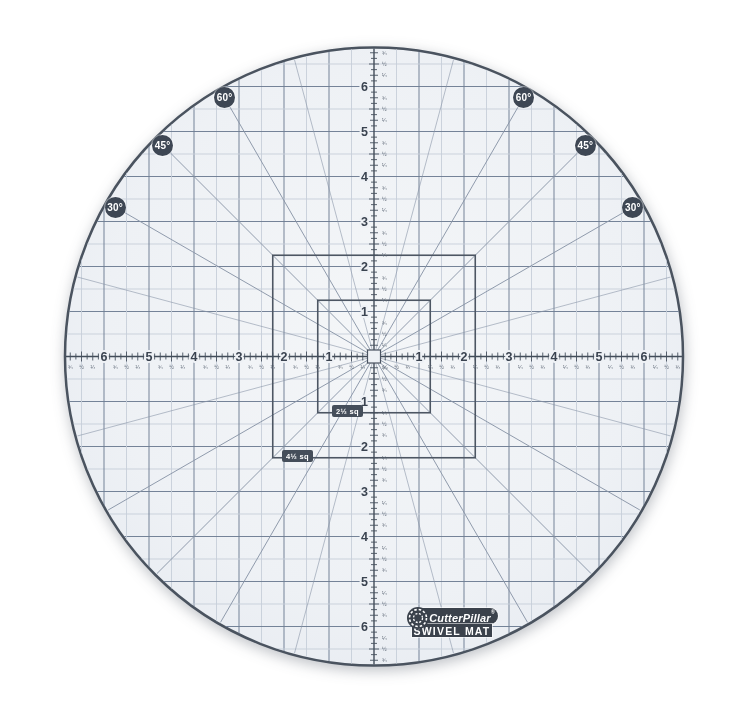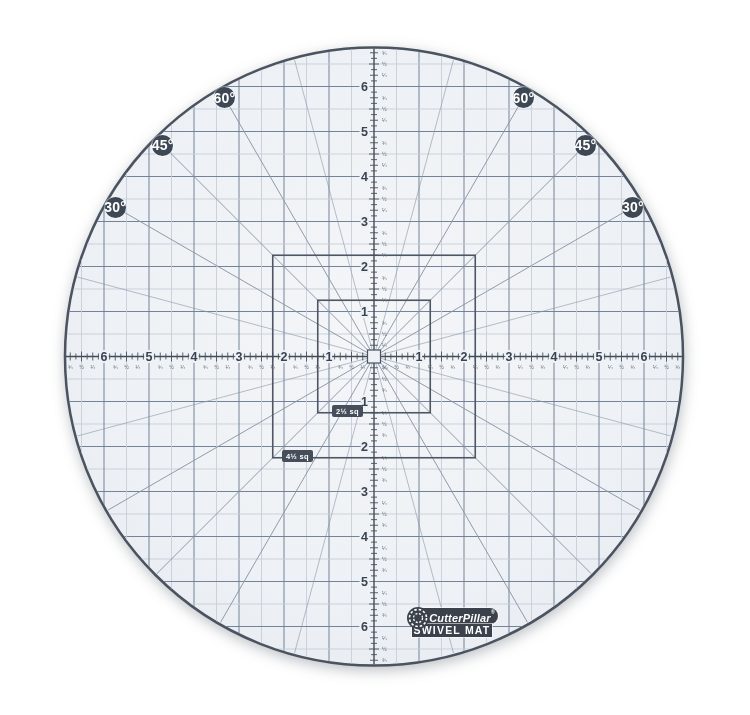--- a/index.html
+++ b/index.html
@@ -3,37 +3,37 @@
 <meta charset="utf-8">
 <style>
   html,body{margin:0;padding:0;background:#ffffff;}
   .stage{position:relative;width:750px;height:715px;overflow:hidden;
          font-family:"Liberation Sans",sans-serif;background:#ffffff;}
   #mat-svg{position:absolute;left:0;top:0;}
   .mat-shadow{filter:drop-shadow(1px 4px 7px rgba(40,50,65,0.30));}
 
   .angle-badge{position:absolute;width:21px;height:21px;border-radius:50%;
     background:#3e4754;color:#ffffff;display:flex;align-items:center;justify-content:center;
-    font-size:14px;font-weight:bold;letter-spacing:.2px;
+    font-size:10px;font-weight:bold;letter-spacing:.2px;
     box-shadow:0 0 0 1px rgba(255,255,255,0.35);}
 
   .sq-label{position:absolute;height:12px;padding:0 4px;background:#454e5a;color:#fff;
     display:flex;align-items:center;justify-content:center;font-size:7.5px;font-weight:bold;
     border-radius:2px;letter-spacing:.3px;white-space:nowrap;}
   #label-2half{left:332px;top:405px;}
   #label-4half{left:282px;top:450px;}
 
   .logo{position:absolute;left:404px;top:601px;width:100px;height:40px;}
   .brand-pill{position:absolute;left:10px;top:7px;width:84px;height:16px;background:#3b424c;
     border-radius:9px;color:#fff;display:flex;align-items:flex-end;justify-content:center;
     font-weight:bold;font-style:italic;font-size:11px;letter-spacing:.2px;
     box-shadow:0 0 0 1px rgba(255,255,255,0.55);padding-left:8px;box-sizing:border-box;}
   .brand-reg{position:absolute;right:3px;top:1px;font-size:5px;font-style:normal;}
   .product-bar{position:absolute;left:8px;top:23px;width:80px;height:13px;background:#3b424c;
-    color:#fff;display:flex;justify-content:center;font-weight:bold;
+    color:#fff;display:flex;align-items:center;justify-content:center;font-weight:bold;
     font-size:10.5px;letter-spacing:1.2px;box-shadow:0 0 0 1px rgba(255,255,255,0.55);}
   .cat-icon{position:absolute;left:1px;top:4px;width:26px;height:26px;}
 </style>
 </head>
 <body>
 
 <div class="stage">
 
   <svg id="mat-svg" width="750" height="715">
       <defs>

